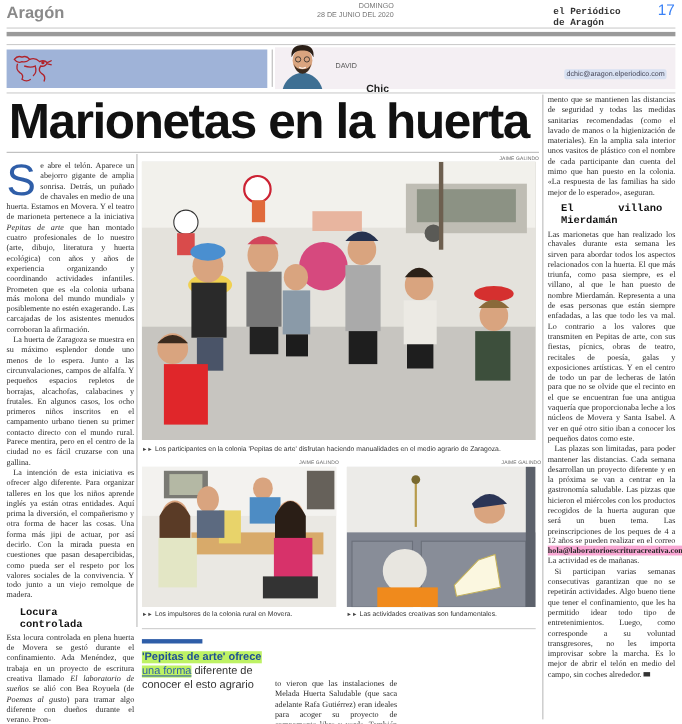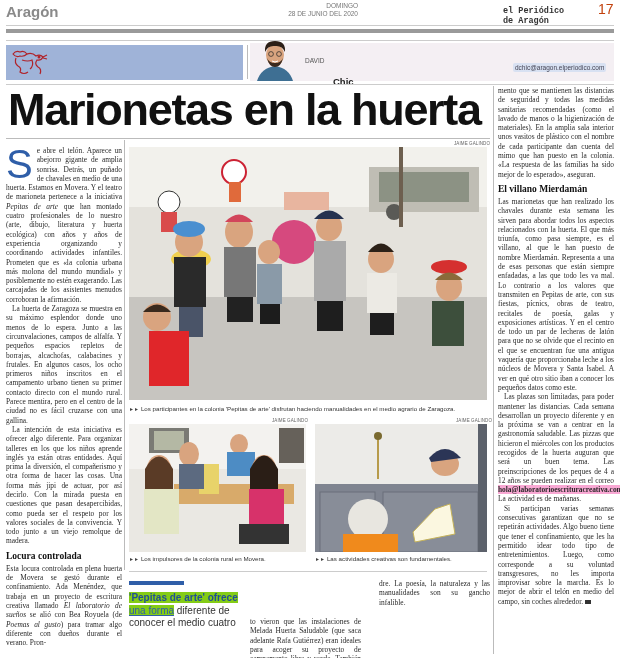--- a/index.html
+++ b/index.html
@@ -3,21 +3,21 @@
 <meta charset="utf-8">
 <style>
   * { box-sizing: border-box; margin: 0; padding: 0; }
   html, body { width: 620px; height: 658px; overflow: hidden; background: #fff; }
   body { position: relative; font-family: "Liberation Serif", serif; color: #222; }
 
   .topbar { position: absolute; left: 0; top: 0; width: 568px; height: 26px; }
   .section-name { position: absolute; left: 6px; top: 3px; font-family: "Liberation Sans", sans-serif; font-weight: bold; font-size: 15px; color: #8a8a8a; }
   .dateblock { position: absolute; right: 210px; top: 2px; text-align: right; font-family: "Liberation Sans", sans-serif; font-size: 6.5px; color: #777; line-height: 8px; }
   .paper-name { position: absolute; left: 503px; top: 6px; font-family: Liberation Mono, monospace; font-weight: bold; font-size: 8.5px; color: #333; }
-  .page-num { position: absolute; left: 598px; top: 1px; font-family: "Liberation Sans", sans-serif; font-size: 14px; color: #c2410c; }
+  .page-num { position: absolute; left: 598px; top: 1px; font-family: "Liberation Sans", sans-serif; font-size: 14px; color: #3b82f6; }
   .rule-thin { position: absolute; left: 6px; width: 608px; height: 1px; background: #ccc; }
   .rule-thick { position: absolute; left: 6px; top: 29px; width: 608px; height: 4px; background: #9a9a9a; }
 
   .banner { position: absolute; left: 6px; top: 45px; width: 237px; height: 35px; background: #9fb3d8; }
   .banner-logo { position: absolute; left: 4px; top: 3px; width: 40px; height: 30px; }
   .banner-title { position: absolute; left: 48px; top: 6px; font-family: "Liberation Sans", sans-serif; font-weight: bold; font-size: 20px; color: #fff; letter-spacing: 0.2px; }
   .banner-title .z { color: #c1272d; }
 
   .author-box { position: absolute; left: 250px; top: 43px; width: 364px; height: 38px; background: #f4eff3; }
   .avatar { position: absolute; left: 255px; top: 36px; width: 40px; height: 45px; }
@@ -30,30 +30,30 @@
 
   .col-divider { position: absolute; width: 1px; background: #bbb; }
 
   .body-text { font-size: 7.4px; line-height: 9.3px; text-align: justify; color: #2a2a2a; hyphens: auto; }
   .body-text p { text-indent: 6px; }
   .body-text p.noindent { text-indent: 0; }
   .body-text i { font-style: italic; }
 
   .col1 { position: absolute; left: 6px; top: 146px; width: 116px; }
   .dropcap { float: left; font-family: "Liberation Sans", sans-serif; font-size: 40px; line-height: 32px; color: #2f5ea8; margin: 2px 4px 0 0; }
-  .subhead { font-family: Liberation Serif, serif; font-weight: bold; font-size: 9.5px; color: #111; margin: 5px 0 2px; line-height: 11px; }
+  .subhead { font-family: Liberation Mono, monospace; font-weight: bold; font-size: 9.5px; color: #111; margin: 5px 12px 2px; line-height: 11px; }
 
   .photo-credit { position: absolute; font-family: "Liberation Sans", sans-serif; font-size: 4.5px; color: #666; letter-spacing: 0.1px; }
   .photo { position: absolute; overflow: hidden; }
   .caption { position: absolute; font-family: "Liberation Sans", sans-serif; font-size: 6.2px; color: #333; white-space: nowrap; }
   .caption .arrows { color: #444; font-size: 5px; margin-right: 2px; }
 
   .pull-bar { position: absolute; left: 129px; top: 581px; width: 55px; height: 4px; background: #2f5ea8; }
   .pull-quote { position: absolute; left: 129px; top: 592px; width: 120px; font-family: "Liberation Sans", sans-serif; font-size: 10px; line-height: 12.5px; color: #333; }
-  .pull-quote .hl { background: #84cc16; }
+  .pull-quote .hl { background: #bef264; }
   .pull-quote b { color: #1f4f94; }
   .pull-quote .link { color: #2f5ea8; text-decoration: underline; }
 
   .col3 { position: absolute; left: 250px; top: 579px; width: 111px; margin-top: 38px; }
   .col4 { position: absolute; left: 379px; top: 579px; width: 111px; }
   .col5 { position: absolute; left: 498px; top: 86px; width: 116px; }
 
   .email-link { background: #f9a8d4; color: #2a2a2a; font-weight: bold; }
   .endmark { display: inline-block; width: 6px; height: 4px; background: #333; vertical-align: middle; }
 </style>
@@ -207,28 +207,27 @@
   </svg>
 </div>
 <div class="caption" style="left:129px; top:555px;"><span class="arrows">►►</span><span>Los impulsores de la colonia rural en Movera.</span></div>
 <div class="caption" style="left:315px; top:555px;"><span class="arrows">►►</span><span>Las actividades creativas son fundamentales.</span></div>
 
 <div class="rule-thin" style="top:571px; left:129px; width:358px;"></div>
 
 <div class="pull-bar"></div>
 <div class="pull-quote">
   <span class="hl"><b>'Pepitas de arte' ofrece</b> <span class="link">una forma</span></span>
-  <span>diferente de conocer el medio cuatro</span>
+  <span>diferente de conocer el esto agrario</span>
 </div>
 
 <div class="col3 body-text">
   <p class="noindent">to vieron que las instalaciones de Melada Huerta Saludable (que saca adelante Rafa Gutiérrez) eran ideales para acoger su proyecto de campamento libre y verde. También se les ha unido el dibujante XCar Malavida con su lápices para aportar algo de desma-</p>
 </div>
 <div class="col4 body-text">
-  <p class="noindent">dre. La poesía, la naturaleza y las manualidades son su gancho infalible.</p>
 </div>
 
 <div class="col5 body-text">
   <p class="noindent">mento que se mantienen las distancias de seguridad y todas las medidas sanitarias recomendadas (como el lavado de manos o la higienización de materiales). En la amplia sala interior unos vasitos de plástico con el nombre de cada participante dan cuenta del mimo que han puesto en la colonia. «La respuesta de las familias ha sido mejor de lo esperado», aseguran.</p>
   <div class="subhead">El villano Mierdamán</div>
   <p class="noindent">Las marionetas que han realizado los chavales durante esta semana les sirven para abordar todos los aspectos relacionados con la huerta. El que más triunfa, como pasa siempre, es el villano, al que le han puesto de nombre Mierdamán. Representa a una de esas personas que están siempre enfadadas, a las que todo les va mal. Lo contrario a los valores que transmiten en Pepitas de arte, con sus fiestas, pícnics, obras de teatro, recitales de poesía, galas y exposiciones artísticas. Y en el centro de todo un par de lecheras de latón para que no se olvide que el recinto en el que se encuentran fue una antigua vaquería que proporcionaba leche a los núcleos de Movera y Santa Isabel. A ver en qué otro sitio iban a conocer los pequeños datos como este.</p>
   <p><span>Las plazas son limitadas, para poder mantener las distancias. Cada semana desarrollan un proyecto diferente y en la próxima se van a centrar en la gastronomía saludable. Las pizzas que hicieron el miércoles con los productos recogidos de la huerta auguran que será un buen tema. Las preinscripciones de los peques de 4 a 12 años se pueden realizar en el correo </span><span class="email-link">hola@laboratorioescrituracreativa.com</span><span>. La actividad es de mañanas.</span></p>
   <p><span>Si participan varias semanas consecutivas garantizan que no se repetirán actividades. Algo bueno tiene que tener el confinamiento, que les ha permitido idear todo tipo de entretenimientos. Luego, como corresponde a su voluntad transgresores, no les importa improvisar sobre la marcha. Es lo mejor de abrir el telón en medio del campo, sin coches alrededor.</span> <span class="endmark"></span></p>
 </div>
 

